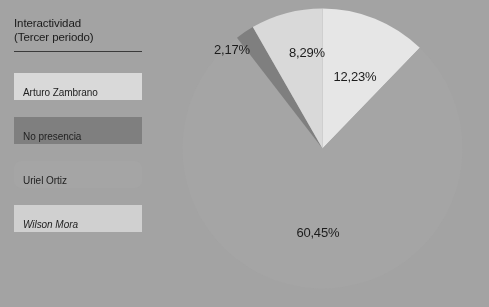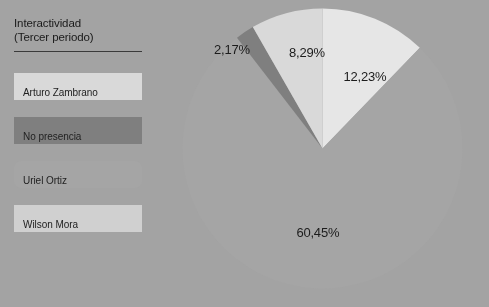--- a/index.html
+++ b/index.html
@@ -101,37 +101,37 @@
       </div>
 
       <div class="legend-item" style="background: rgb(127, 127, 127);">
         <span class="legend-label">No presencia</span>
       </div>
 
       <div class="legend-item" style="background: rgb(165, 165, 165); border-radius: 7px;">
         <span class="legend-label">Uriel Ortiz</span>
       </div>
 
-      <div class="legend-item" style="background: rgb(208, 208, 208);">
+      <div class="legend-item" style="background: rgb(208, 208, 208); font-style: italic;">
         <span class="legend-label">Wilson Mora</span>
       </div>
 
     </div>
   </div>
 
   <div id="pie-wrap">
     <svg id="pie-svg" viewBox="0 0 281 281">
       <g id="pie-slices">
           <path d="M 140.5 140.5 L 140.50 0.50 A 140 140 0 0 1 237.80 39.84 Z" fill="#e6e6e6"></path>
           <path d="M 140.5 140.5 L 237.80 39.84 A 140 140 0 1 1 54.97 29.66 Z" fill="#a5a5a5"></path>
           <path d="M 140.5 140.5 L 54.97 29.66 A 140 140 0 0 1 70.83 19.07 Z" fill="#7f7f7f"></path>
           <path d="M 140.5 140.5 L 70.83 19.07 A 140 140 0 0 1 140.50 0.50 Z" fill="#d9d9d9"></path>
         </g>
     </svg>
     <div id="pie-labels">
-        <div class="slice-label" style="left: 183px; top: 67.816px; transform: translate(-50%, -50%); text-align: center;">12,23%</div>
+        <div class="slice-label" style="left: 173px; top: 67.816px; transform: translate(-50%, -50%); text-align: center;">12,23%</div>
         <div class="slice-label" style="left: 135.831px; top: 224.37px; transform: translate(-50%, -50%);">60,45%</div>
         <div class="slice-label" style="left: 50px; top: 41.3754px; transform: translate(-50%, -50%);">2,17%</div>
         <div class="slice-label" style="left: 125px; top: 20.2769px; transform: translate(-50%, -50%); margin-top: 24px;">8,29%</div>
       </div>
   </div>
 
 </div>
 
 </body></html>

